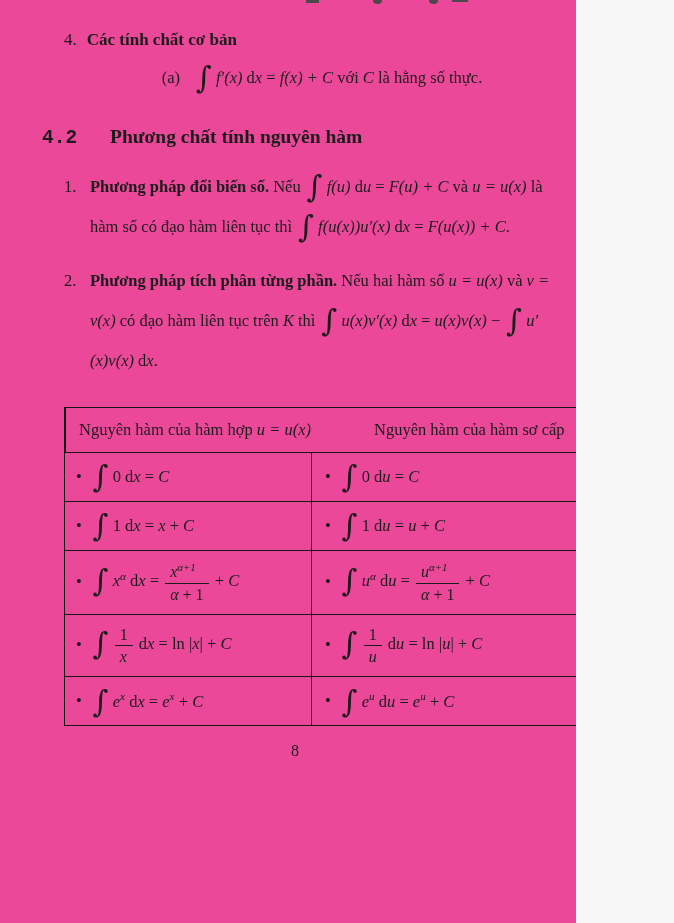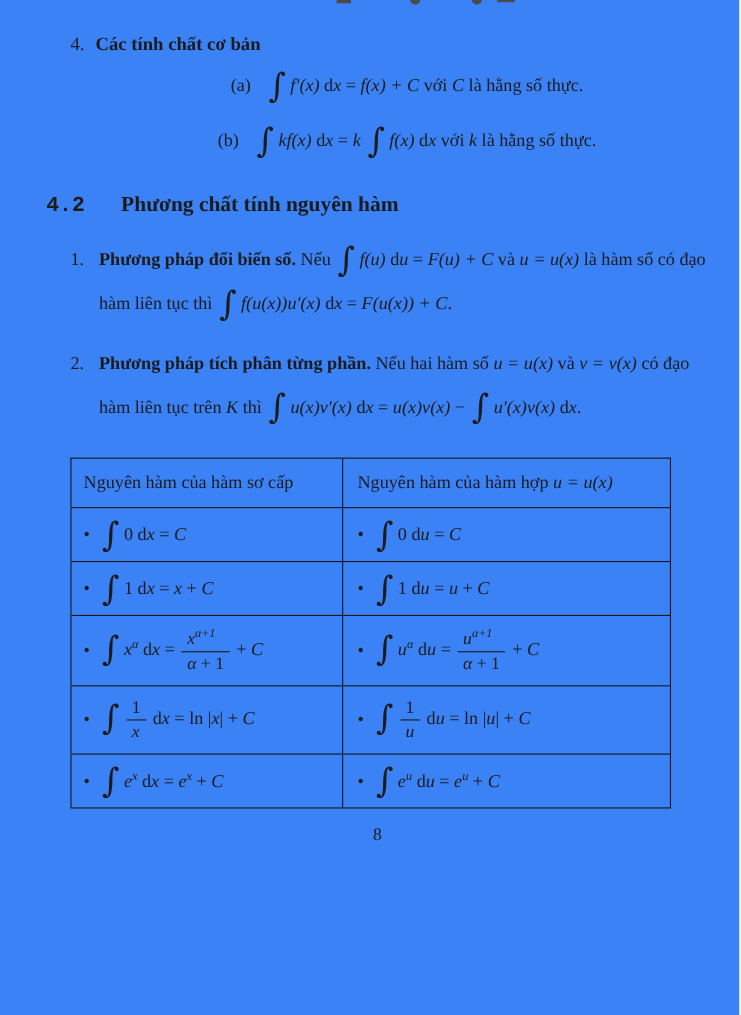--- a/index.html
+++ b/index.html
@@ -5,22 +5,22 @@
   * { box-sizing: border-box; margin: 0; padding: 0; }
   html,body { width: 674px; height: 923px; }
   body {
     background: #f6f6f6;
     font-family: "Liberation Serif", "DejaVu Serif", serif;
     color: #1b1b1b;
     font-size: 16.5px;
   }
   .page {
     position: relative;
-    width: 672px; height: 923px;
-    background: #3b82f6;
+    width: 576px; height: 923px;
+    background: #ec4899;
     overflow: hidden;
   }
   
   .frag { position: absolute; background: #4a4a4a; }
   .f1 { left: 306px; top: 0; width: 13px; height: 3px; }
   .f2 { left: 373px; top: 0; width: 9px;  height: 4px; border-radius: 0 0 4px 4px; }
   .f3 { left: 429px; top: 0; width: 9px;  height: 4px; border-radius: 0 0 4px 4px; }
   .f4 { left: 452px; top: 0; width: 16px; height: 2px; }
 
   .content { padding: 30px 26px 0 40px; }
@@ -86,45 +86,42 @@
 
   <div class="content">
 
     <div class="sec-item">
       <span class="inum">4.</span><span class="bold">Các tính chất cơ bản</span>
     </div>
 
     <div class="prop">
       <span class="plabel">(a)</span><span class="formula"><span class="int">∫</span><span class="mi">f′(x) </span>d<span class="mi">x</span> = <span class="mi">f(x) + C</span> với <span class="mi">C</span> là hằng số thực.</span>
     </div>
-    <div class="prop">
-      <span class="plabel">(b)</span><span class="formula"><span class="int">∫</span><span class="mi">kf(x) </span>d<span class="mi">x</span> = <span class="mi">k</span> <span class="int">∫</span><span class="mi">f(x) </span>d<span class="mi">x</span> với <span class="mi">k</span> là hằng số thực.</span>
-    </div>
 
     <div class="sech">
       <span class="snum">4.2</span><span>Phương chất tính nguyên hàm</span>
     </div>
 
     <div class="method">
       <span class="mlabel">1.</span>
       <span class="formula"><span class="bold">Phương pháp đổi biến số.</span> Nếu <span class="int">∫</span><span class="mi">f(u) </span>d<span class="mi">u</span> = <span class="mi">F(u) + C</span> và <span class="mi">u = u(x)</span> là hàm số có đạo hàm liên tục thì <span class="int">∫</span><span class="mi">f(u(x))u′(x) </span>d<span class="mi">x</span> = <span class="mi">F(u(x)) + C</span>.</span>
     </div>
     <div class="method">
       <span class="mlabel">2.</span>
       <span class="formula"><span class="bold">Phương pháp tích phân từng phần.</span> Nếu hai hàm số <span class="mi">u = u(x)</span> và <span class="mi">v = v(x)</span> có đạo hàm liên tục trên <span class="mi">K</span> thì <span class="int">∫</span><span class="mi">u(x)v′(x) </span>d<span class="mi">x</span> = <span class="mi">u(x)v(x)</span> − <span class="int">∫</span><span class="mi">u′(x)v(x) </span>d<span class="mi">x</span>.</span>
     </div>
 
 
     <div class="tbl">
       <div class="trow thead">
+        <div class="tc r">
+            <span class="formula">Nguyên hàm của hàm hợp <span class="mi">u = u(x)</span></span>
+          </div>
         <div class="tc l">
             <span class="formula">Nguyên hàm của hàm sơ cấp</span>
-          </div>
-        <div class="tc r">
-            <span class="formula">Nguyên hàm của hàm hợp <span class="mi">u = u(x)</span></span>
           </div>
       </div>
 
       <div class="trow">
         <div class="tc l">
             <span class="bullet">•</span>
             <span class="formula"><span class="int">∫</span>0 d<span class="mi">x</span> = <span class="mi">C</span></span>
           </div>
         <div class="tc r">
             <span class="bullet">•</span>

